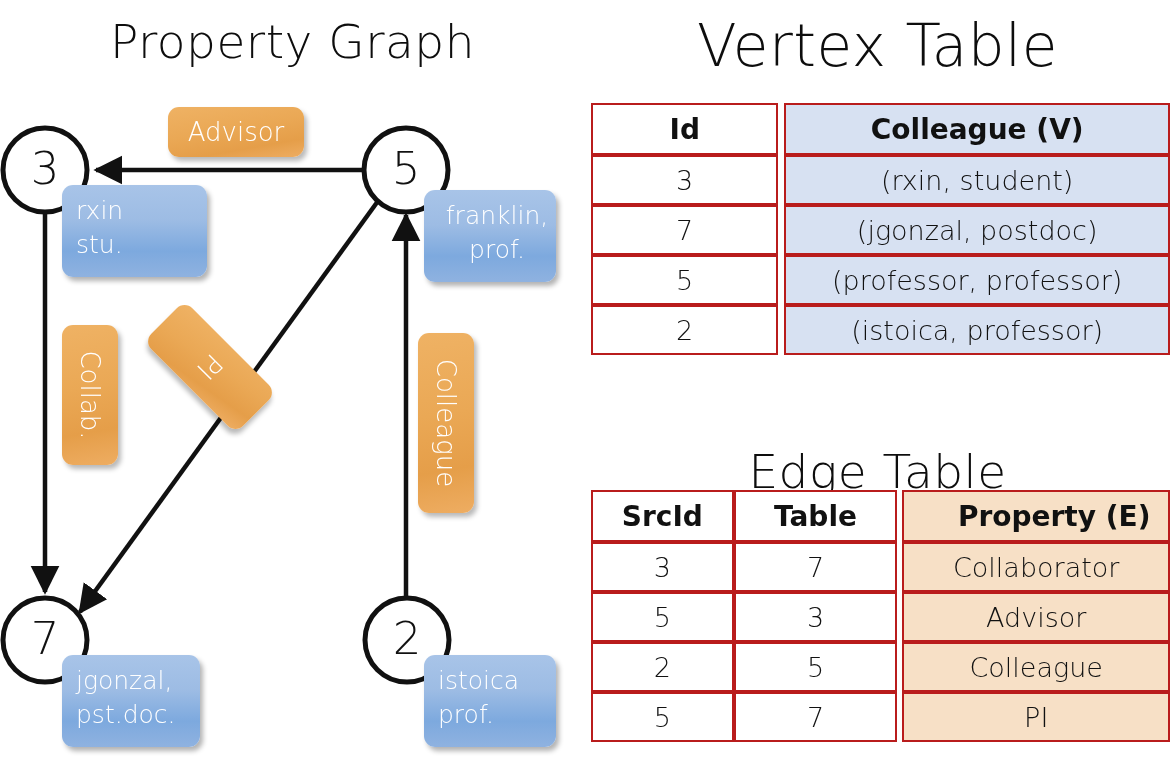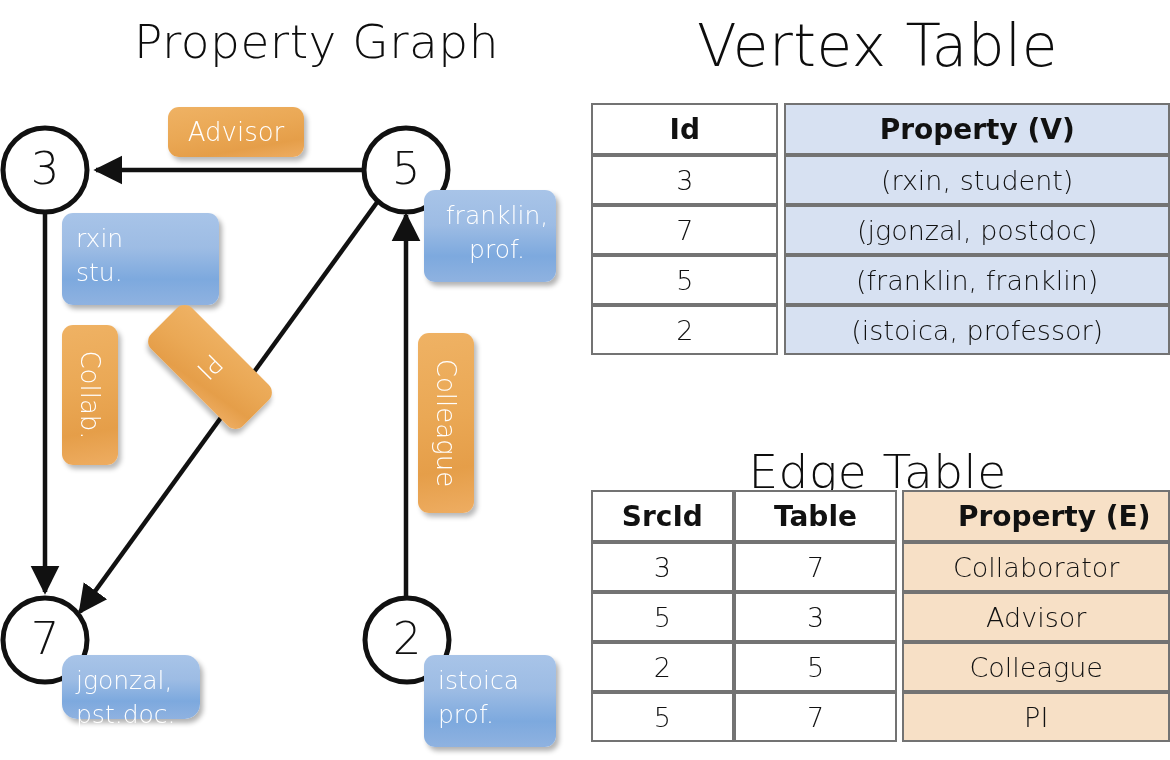--- a/index.html
+++ b/index.html
@@ -17,21 +17,21 @@
   }
   .panel-title {
     position: absolute;
     font-family: "DejaVu Sans", sans-serif;
     font-weight: 300;
     letter-spacing: 0.5px;
     color: #0d0d0d;
     white-space: nowrap;
     text-align: center;
   }
-  #graph-title { left: 0; top: 14px; width: 585px; font-size: 47px; padding-left: 24px; }
+  #graph-title { left: 0; top: 14px; width: 585px; font-size: 47px; }
   #vertex-title { left: 585px; top: 12px; width: 585px; font-size: 58px; }
   #edge-title  { left: 585px; top: 400px; width: 585px; font-size: 47px; margin-top: 44px; }
 
   
   #graph-svg {
     position: absolute;
     left: 0; top: 0;
     width: 585px; height: 760px;
   }
 
@@ -87,21 +87,21 @@
 
   
   .tbl {
     position: absolute;
     border-collapse: separate;
     border-spacing: 0;
     font-family: "DejaVu Sans", sans-serif;
     font-weight: 300;
   }
   .tbl td, .tbl th {
-    border: 2px solid #737373;
+    border: 2px solid #b91c1c;
     text-align: center;
     font-weight: 300;
     font-size: 27px;
     color: #111;
     padding: 0;
     height: 46px;
     background: #ffffff;
   }
   .tbl th {
     font-weight: 700;
@@ -138,25 +138,25 @@
   <line x1="378" y1="201" x2="80" y2="612" stroke="#111" stroke-width="4.5" marker-end="url(#arrow)"></line>
 
   <line x1="406" y1="598" x2="406" y2="215" stroke="#111" stroke-width="4.5" marker-end="url(#arrow)"></line>
 </svg>
 
 <div class="node-label" style="left:15px;  top:146px;">3</div>
 <div class="node-label" style="left:376px; top:146px;">5</div>
 <div class="node-label" style="left:15px;  top:616px;">7</div>
 <div class="node-label" style="left:377px; top:616px;">2</div>
 
-<div class="prop-box" style="left:62px;  top:185px; width:157px; height:92px;margin-top:28px;">rxin
+<div class="prop-box" style="left:62px;  top:185px; width:145px; height:92px;">rxin
 stu.</div>
 <div class="prop-box" style="left:424px; top:190px; width:132px; height:92px;text-align:center;">franklin,
 prof.</div>
-<div class="prop-box" style="left:62px;  top:655px; width:138px; height:64px;border-radius:15px;">jgonzal,
+<div class="prop-box" style="left:62px;  top:655px; width:138px; height:92px;">jgonzal,
 pst.doc.</div>
 <div class="prop-box" style="left:424px; top:655px; width:132px; height:92px;">istoica
 prof.</div>
 
 <div class="edge-box" style="left:168px; top:107px; width:136px; height:50px;">
   <span>Advisor</span>
 </div>
 
 <div class="edge-box" style="left:62px; top:325px; width:56px; height:140px;">
   <span class="vtxt">Collab.</span>
@@ -168,38 +168,38 @@
 
 <div class="edge-box" style="left:418px; top:333px; width:56px; height:180px;">
   <span class="vtxt">Colleague</span>
 </div>
 
 <table class="tbl" id="vertex-tbl" style="left:591px; top:103px;">
   <thead>
     <tr>
       <th style="width:185px;">Id</th>
       <td class="spacer-col"></td>
-      <th class="blue-cell" style="width:384px;">Property (V)</th>
+      <th class="blue-cell" style="width:384px;">Colleague (V)</th>
     </tr>
   </thead>
   <tbody>
     <tr>
       <td>3</td>
       <td class="spacer-col"></td>
       <td class="blue-cell">(rxin, student)</td>
     </tr>
     <tr>
       <td>7</td>
       <td class="spacer-col"></td>
       <td class="blue-cell">(jgonzal, postdoc)</td>
     </tr>
     <tr>
       <td>5</td>
       <td class="spacer-col"></td>
-      <td class="blue-cell">(franklin, franklin)</td>
+      <td class="blue-cell">(professor, professor)</td>
     </tr>
     <tr>
       <td>2</td>
       <td class="spacer-col"></td>
       <td class="blue-cell">(istoica, professor)</td>
     </tr>
   </tbody>
 </table>
 
 <table class="tbl" id="edge-tbl" style="left:591px; top:490px;">

